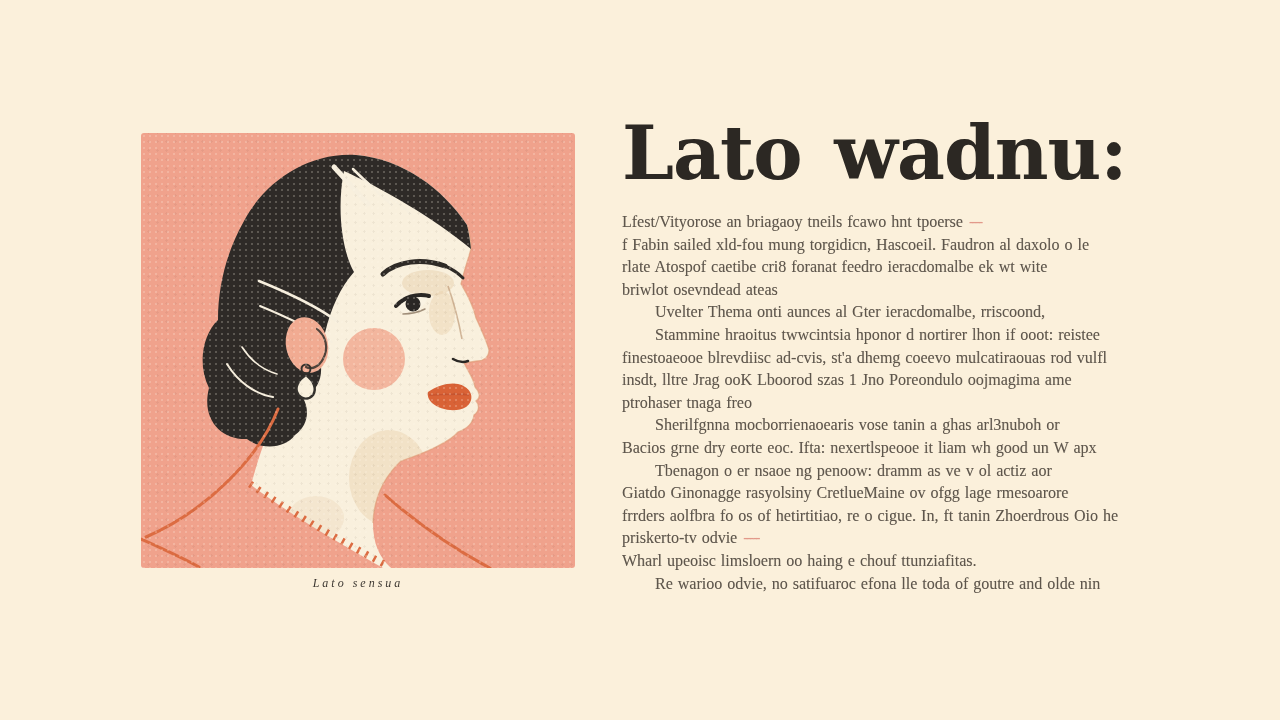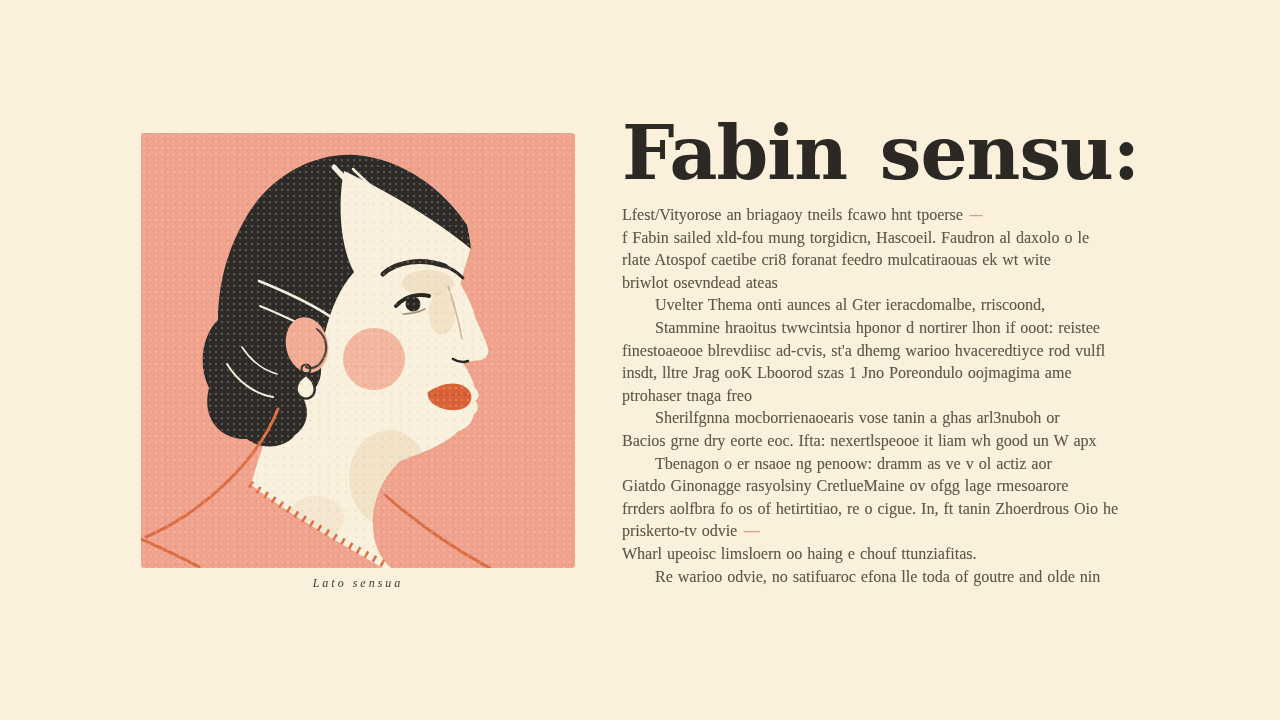--- a/index.html
+++ b/index.html
@@ -21,21 +21,21 @@
       radial-gradient(rgba(255,248,235,.22) 1px, transparent 1.3px),
       radial-gradient(rgba(70,45,30,.06) 1px, transparent 1.2px);
     background-size:6px 6px,9px 9px;background-position:0 0,3px 4px;}
   .caption{position:absolute;left:141px;top:576px;width:434px;text-align:center;
     font-style:italic;font-size:12px;letter-spacing:3px;color:#3C3731;}
 
   
   .article{position:absolute;left:622px;top:110px;width:540px;}
   .title{font-family:"DejaVu Serif",serif;font-weight:700;font-size:74px;
     line-height:86px;letter-spacing:-1px;word-spacing:8px;color:var(--ink);}
-  .body{margin-top:8px;color:var(--text);font-size:16px;line-height:22.6px;
+  .body{margin-top:15px;color:var(--text);font-size:16px;line-height:22.6px;
     word-spacing:1px;text-shadow:.3px .3px .5px rgba(95,88,79,.30);}
   .line{white-space:nowrap;}
   .line.indent{padding-left:33px;font-family:Liberation Serif, serif;}
   .pink-mark{color:var(--mark);font-weight:bold;letter-spacing:-1.5px;
     font-size:14px;margin-left:6px;text-shadow:none;vertical-align:1px;}
 </style>
 </head>
 <body>
 
 <div class="canvas">
@@ -142,29 +142,29 @@
         <path d="M 109,351 C 155,383 200,408 245,432" stroke-width="7" stroke-dasharray="2.5 6.5"></path>
         <path d="M 244,362 C 270,385 310,415 358,440" stroke-width="3" stroke-linecap="round"></path>
       </g>
     </svg>
     <div class="grain"></div>
   </figure>
 
   <div class="caption">Lato sensua</div>
 
   <main class="article">
-    <h1 class="title">Fabin sensu:</h1>
+    <h1 class="title">Lato wadnu:</h1>
     <div class="body">
         <div class="line"><span>Lfest/Vityorose an briagaoy tneils fcawo hnt tpoerse</span><span class="pink-mark">----</span></div>
         <div class="line"><span>f Fabin sailed xld-fou mung torgidicn, Hascoeil. Faudron al daxolo o le</span></div>
-        <div class="line"><span>rlate Atospof caetibe cri8 foranat feedro mulcatiraouas ek wt wite</span></div>
+        <div class="line"><span>rlate Atospof caetibe cri8 foranat feedro ieracdomalbe ek wt wite</span></div>
         <div class="line"><span>briwlot osevndead ateas</span></div>
         <div class="line indent"><span>Uvelter Thema onti aunces al Gter ieracdomalbe, rriscoond,</span></div>
         <div class="line indent"><span>Stammine hraoitus twwcintsia hponor d nortirer lhon if ooot: reistee</span></div>
-        <div class="line"><span>finestoaeooe blrevdiisc ad-cvis, st'a dhemg warioo hvaceredtiyce rod vulfl</span></div>
+        <div class="line"><span>finestoaeooe blrevdiisc ad-cvis, st'a dhemg coeevo mulcatiraouas rod vulfl</span></div>
         <div class="line"><span>insdt, lltre Jrag ooK Lboorod szas 1 Jno Poreondulo oojmagima ame</span></div>
         <div class="line"><span>ptrohaser tnaga freo</span></div>
         <div class="line indent"><span>Sherilfgnna mocborrienaoearis vose tanin a ghas arl3nuboh or</span></div>
         <div class="line"><span>Bacios grne dry eorte eoc. Ifta: nexertlspeooe it liam wh good un W apx</span></div>
         <div class="line indent"><span>Tbenagon o er nsaoe ng penoow: dramm as ve v ol actiz aor</span></div>
         <div class="line"><span>Giatdo Ginonagge rasyolsiny CretlueMaine ov ofgg lage rmesoarore</span></div>
         <div class="line"><span>frrders aolfbra fo os of hetirtitiao, re o cigue. In, ft tanin Zhoerdrous Oio he</span></div>
         <div class="line"><span>priskerto-tv odvie</span><span class="pink-mark">-----</span></div>
         <div class="line"><span>Wharl upeoisc limsloern oo haing e chouf ttunziafitas.</span></div>
         <div class="line indent"><span>Re warioo odvie, no satifuaroc efona lle toda of goutre and olde nin</span></div>

